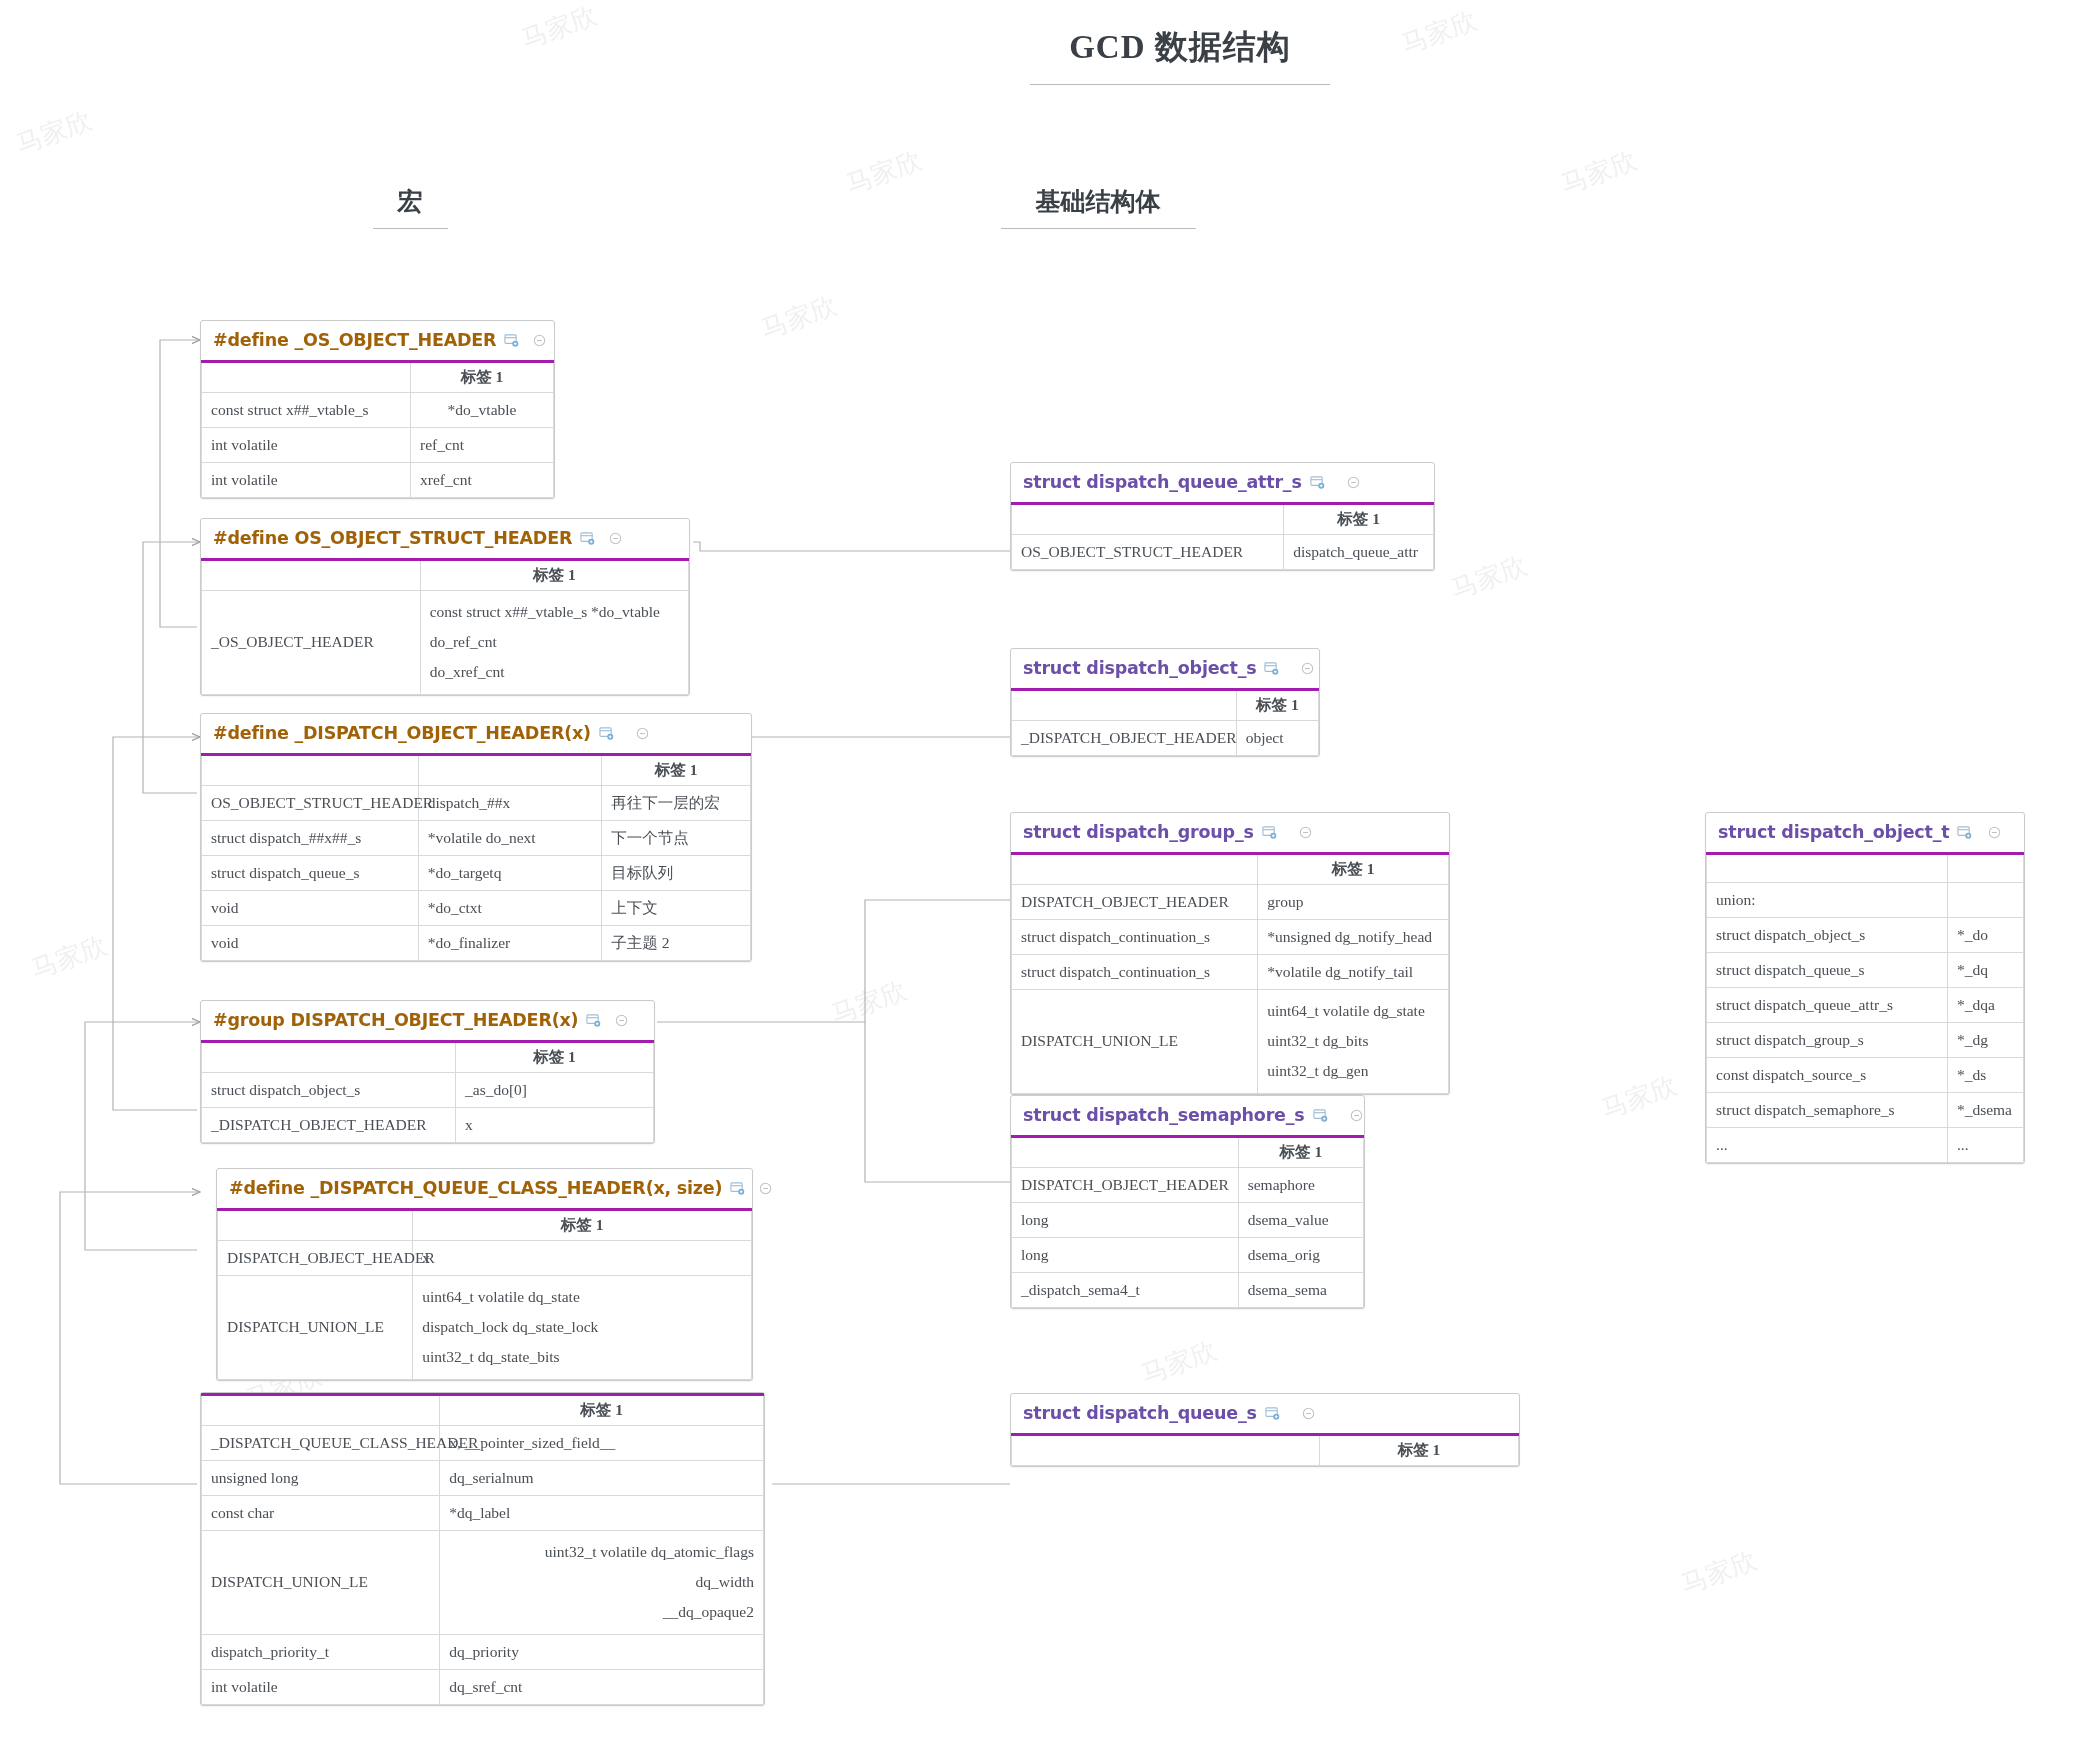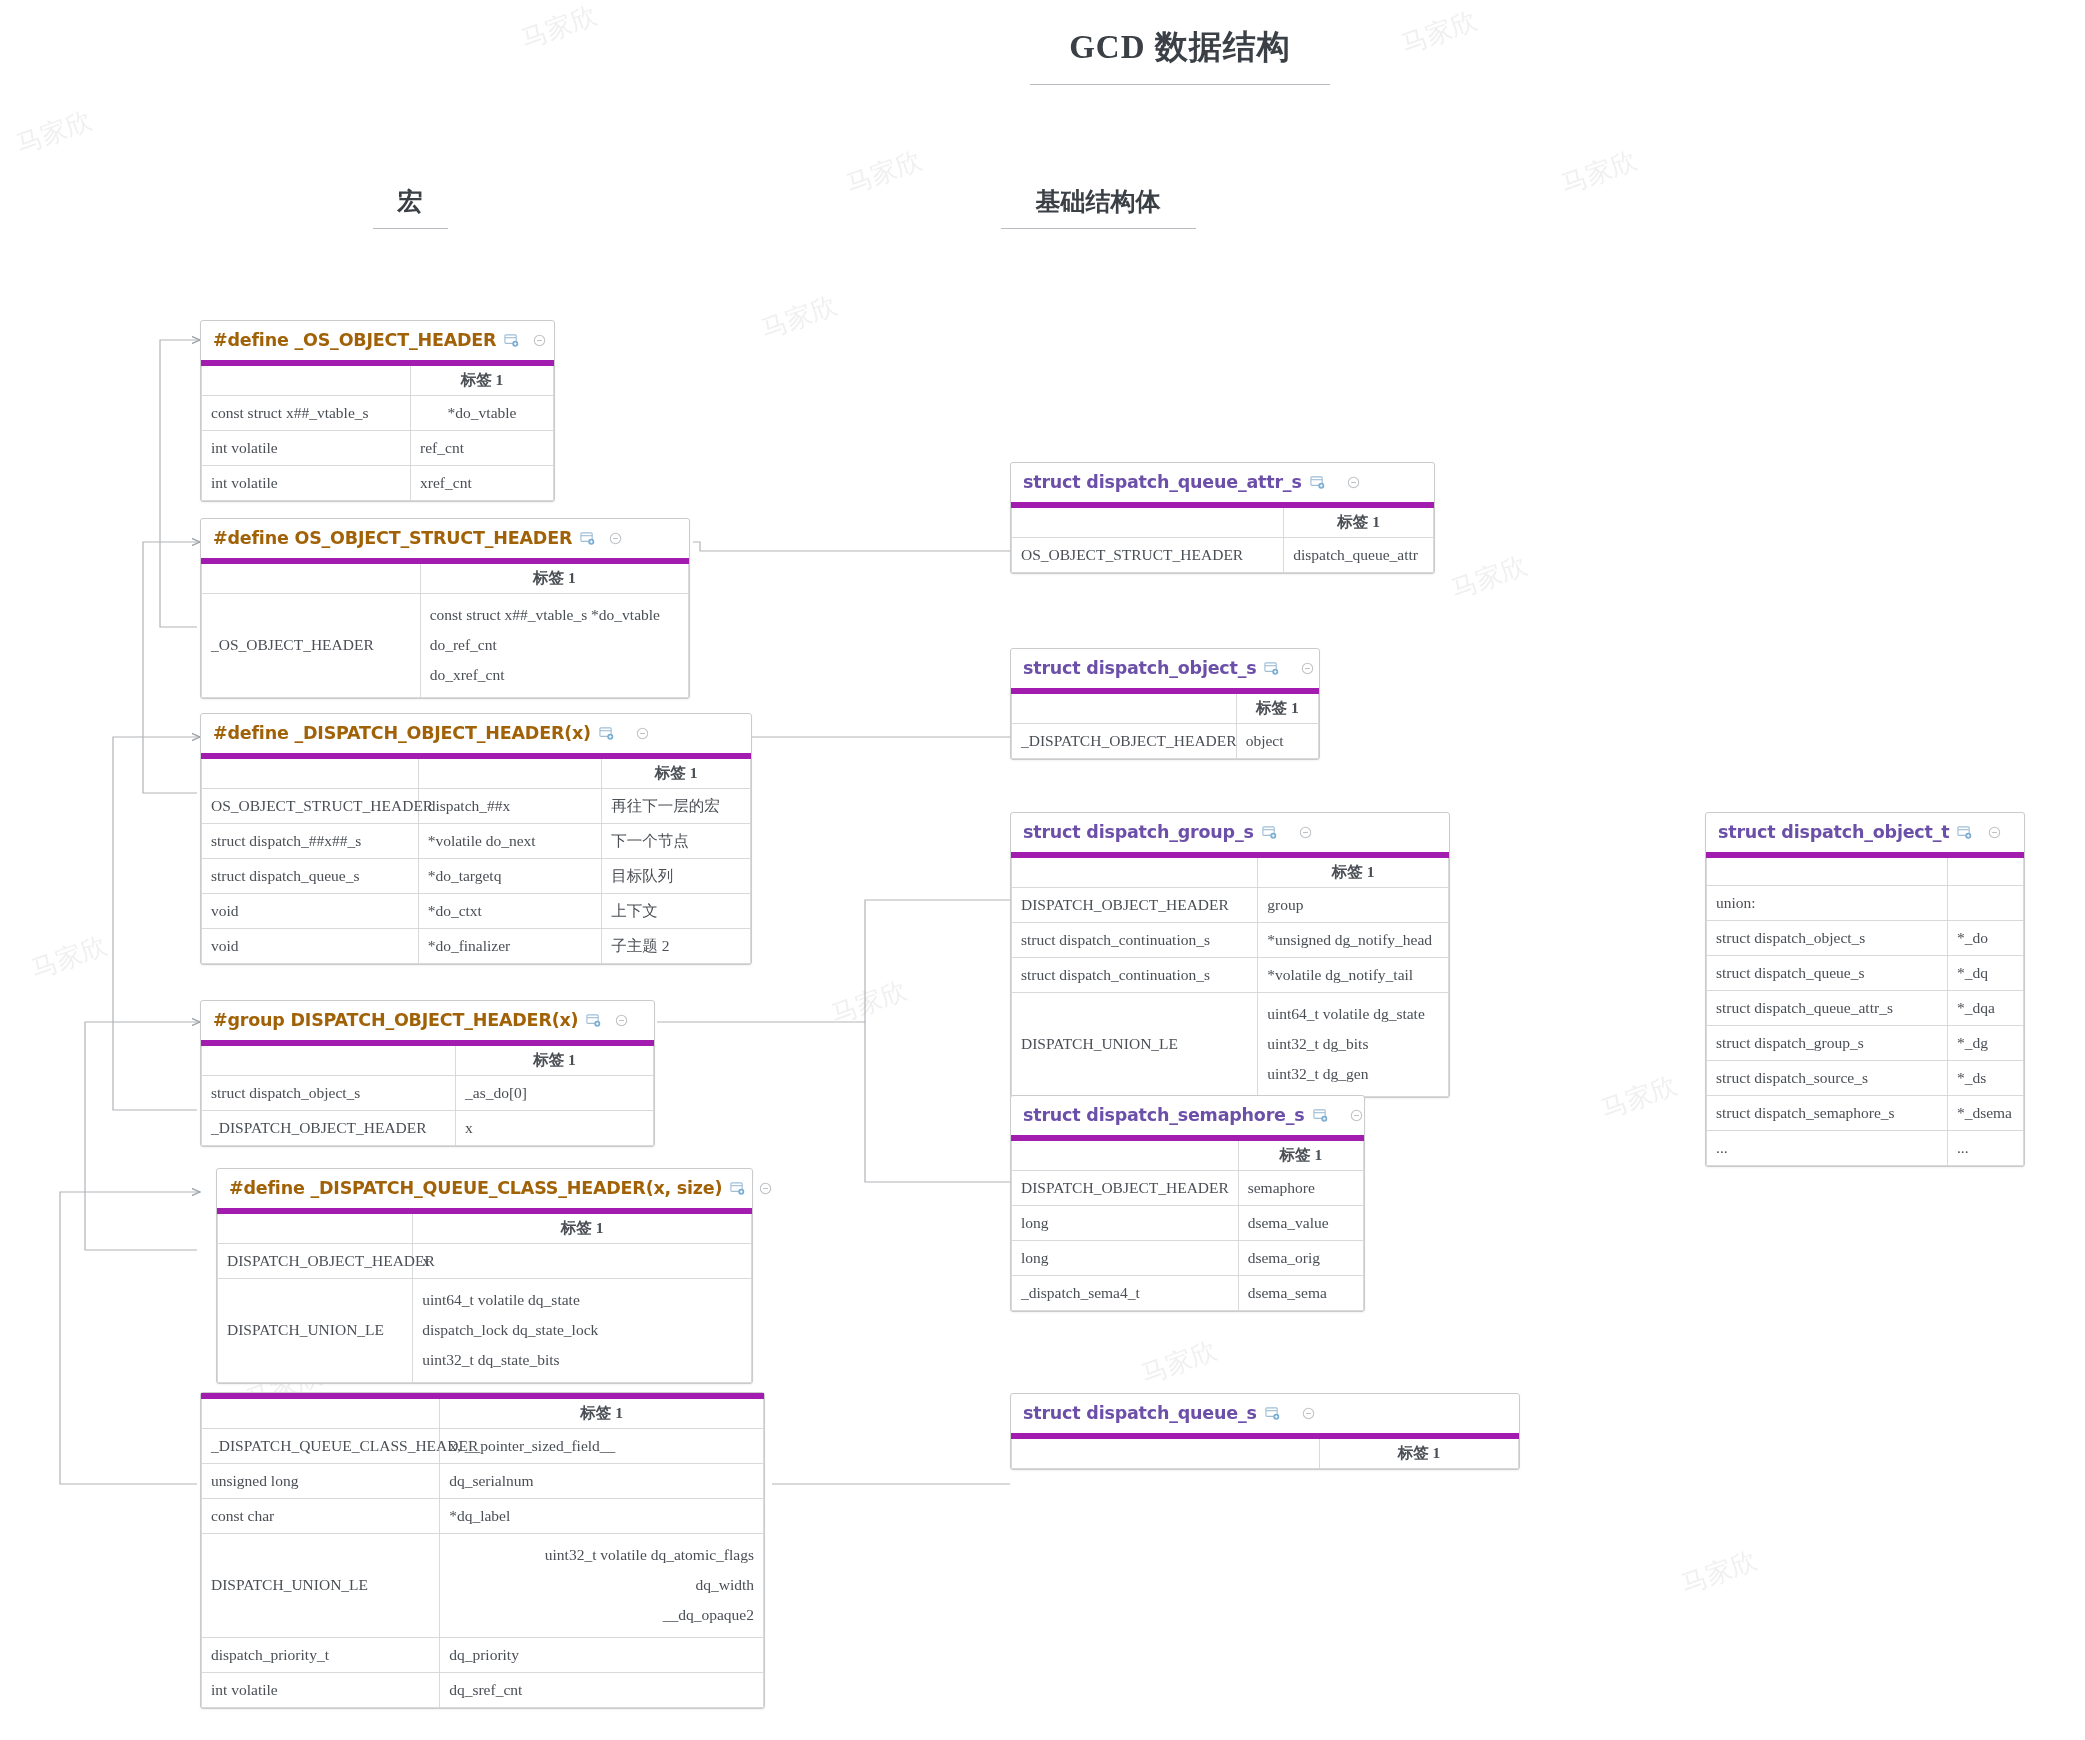--- a/index.html
+++ b/index.html
@@ -27,21 +27,21 @@
      box-shadow:0 1px 2px rgba(0,0,0,.05);box-sizing:border-box;}
   .node .ttl{display:flex;align-items:center;gap:8px;padding:9px 12px 10px 12px;
      font-family:"DejaVu Sans","Liberation Sans",sans-serif;font-weight:700;font-size:17.5px;
      letter-spacing:-0.2px;white-space:nowrap;}
   .ttl.macro{color:#a16207;}
   .ttl.struct{color:#6b4fa8;}
   .ttl .tx{flex:0 0 auto;}
   .icn{flex:0 0 auto;display:inline-block;opacity:.75;}
   .icn svg{display:block;}
 
-  table.tbl{border-collapse:collapse;width:100%;table-layout:fixed;border-top:6px solid #a21caf;}
+  table.tbl{border-collapse:collapse;width:100%;table-layout:fixed;border-top:3px solid #a21caf;}
   table.tbl td{border:1px solid #d7d9db;padding:6px 9px;font-size:15.5px;color:#4a4f55;
      font-family:"Liberation Serif",serif;vertical-align:middle;line-height:1.42;}
   table.tbl tr.hdr td{border-top:none;padding:3px 9px 4px 9px;height:20px;}
   .lbl{color:#f08133;font-family:"DejaVu Sans","Liberation Sans",sans-serif;
      font-size:11.5px;font-weight:600;text-align:center;}
   .lblp{color:#6b4fa8;font-family:"DejaVu Sans","Liberation Sans",sans-serif;
      font-size:11.5px;font-weight:600;text-align:center;}
   .c-blue{color:#3fa9d4;}
   .c-or{color:#f08133;}
   .c-gr{color:#4a4f55;}
@@ -584,21 +584,21 @@
       </tr>
       <tr>
         <td class="c-blue">struct dispatch_queue_attr_s</td>
         <td>*_dqa</td>
       </tr>
       <tr>
         <td class="c-blue">struct dispatch_group_s</td>
         <td>*_dg</td>
       </tr>
       <tr>
-        <td class="c-blue">struct dispatch_source_s</td>
+        <td class="c-blue">const dispatch_source_s</td>
         <td>*_ds</td>
       </tr>
       <tr>
         <td class="c-blue">struct dispatch_semaphore_s</td>
         <td>*_dsema</td>
       </tr>
       <tr>
         <td class="c-gr">...</td>
         <td>...</td>
       </tr>

